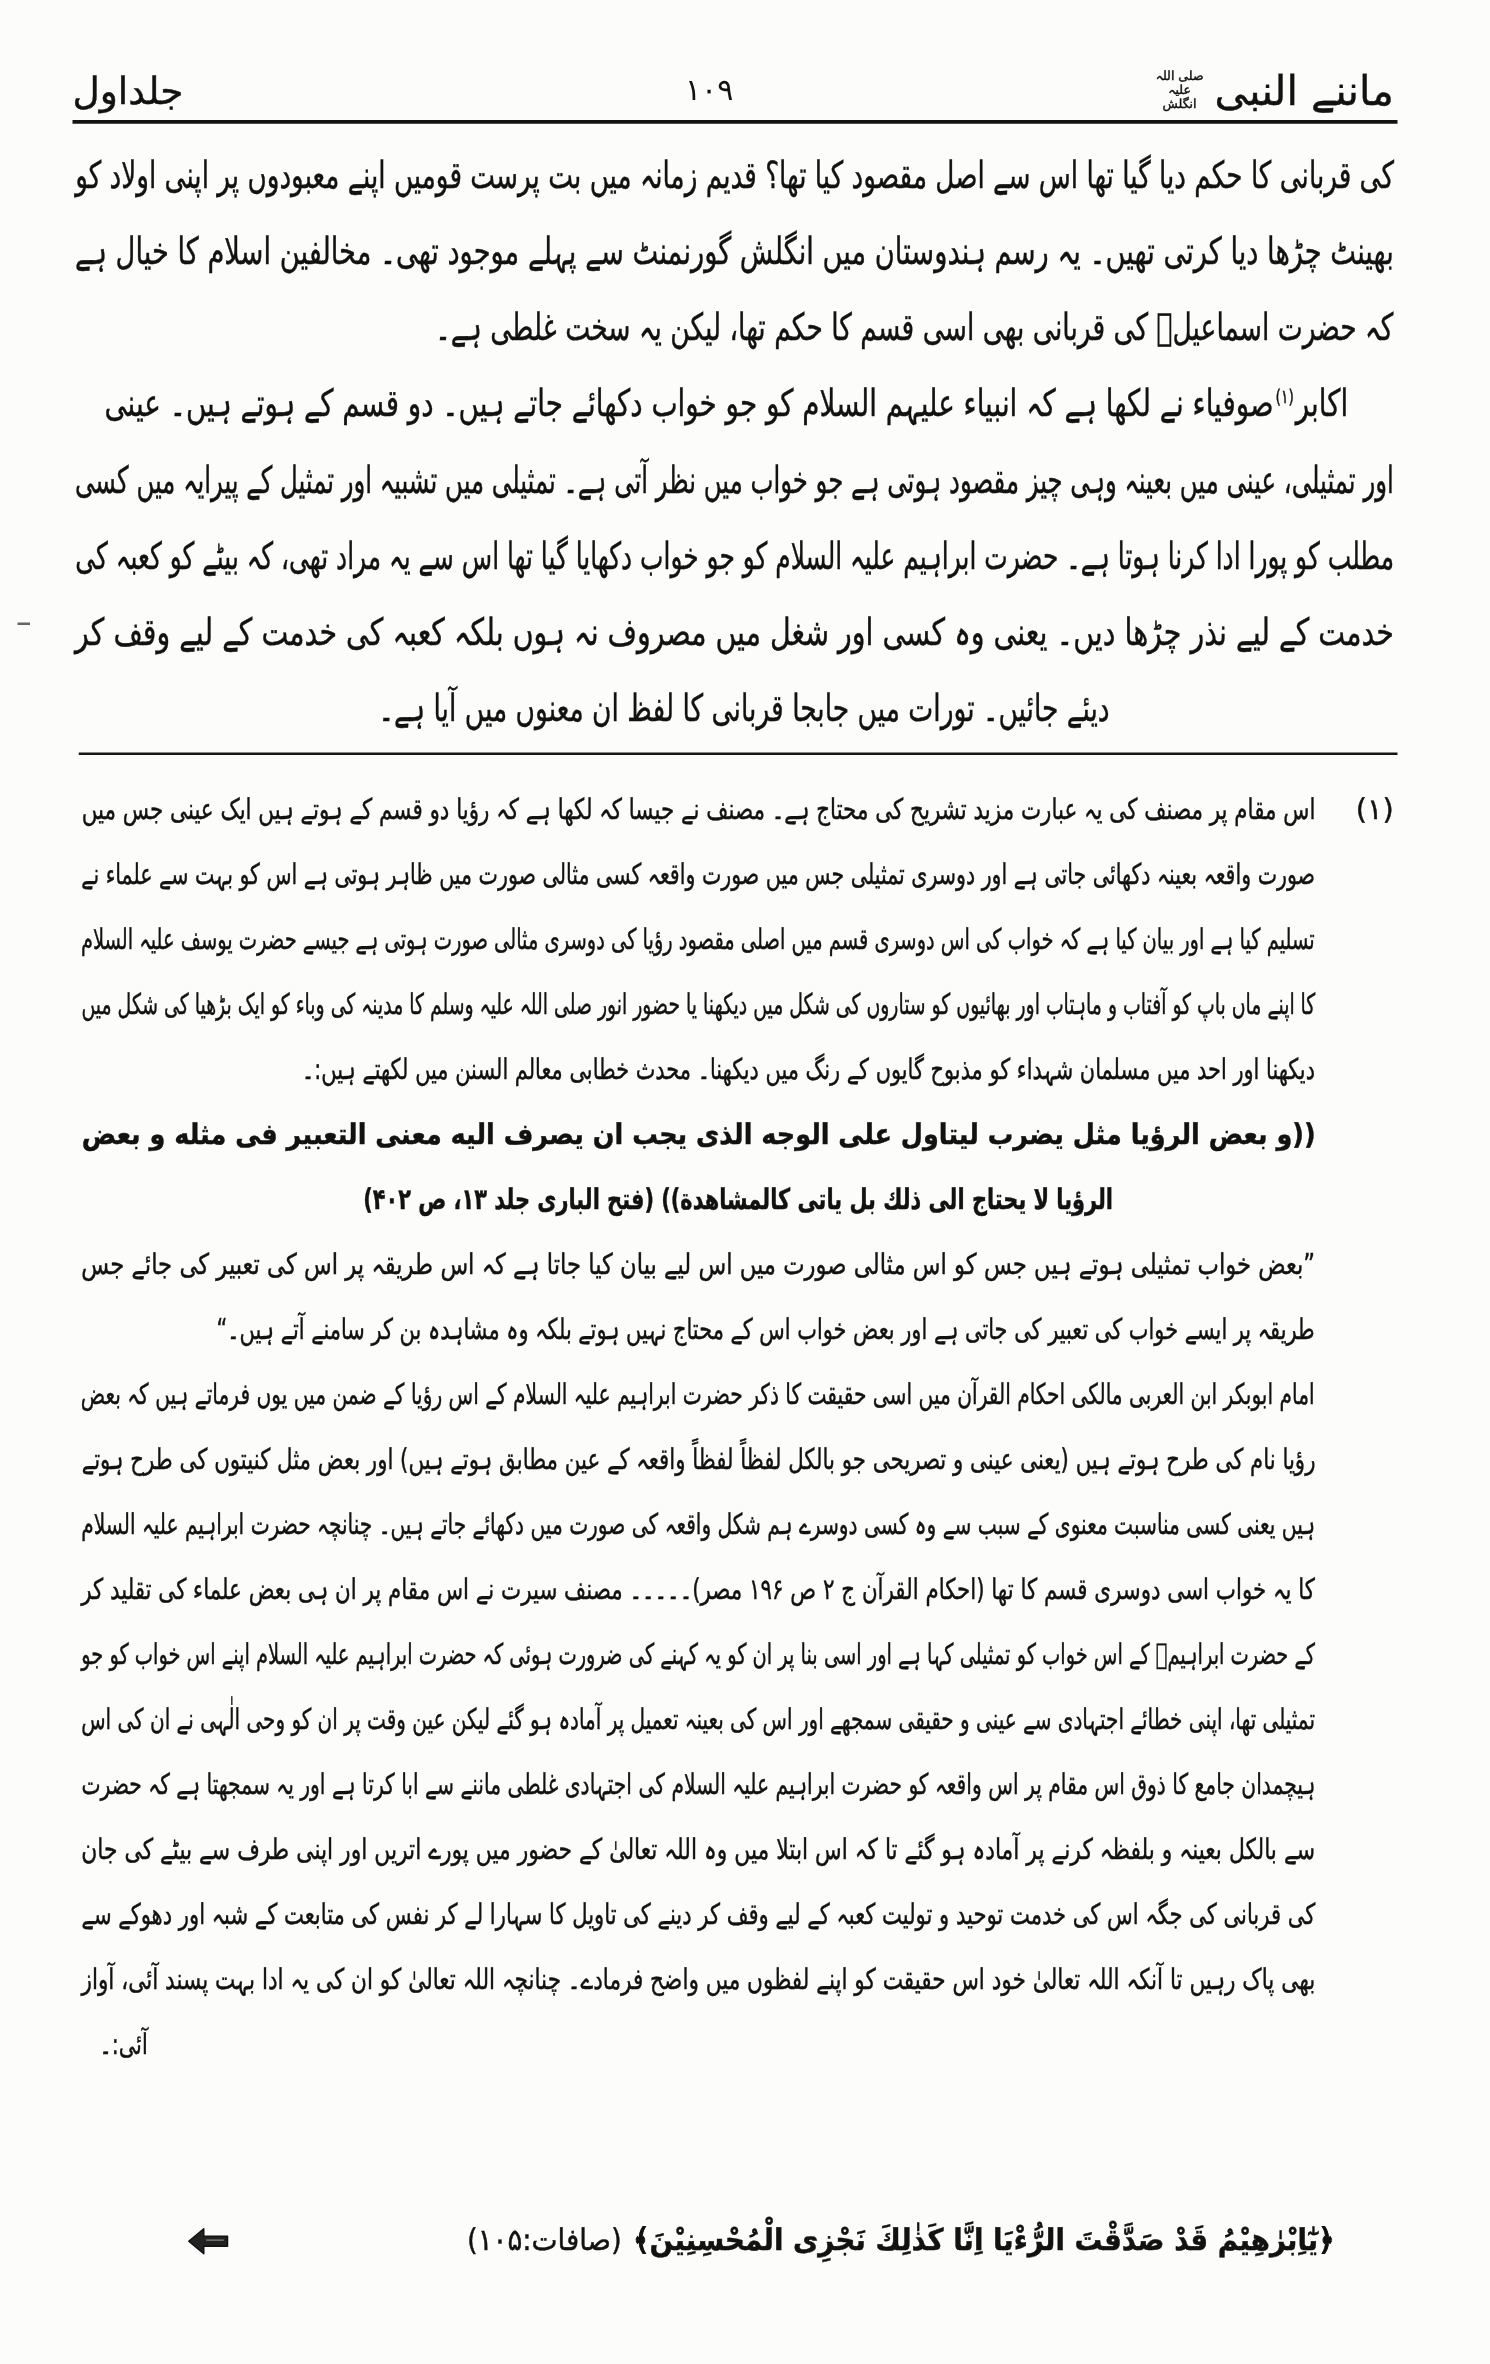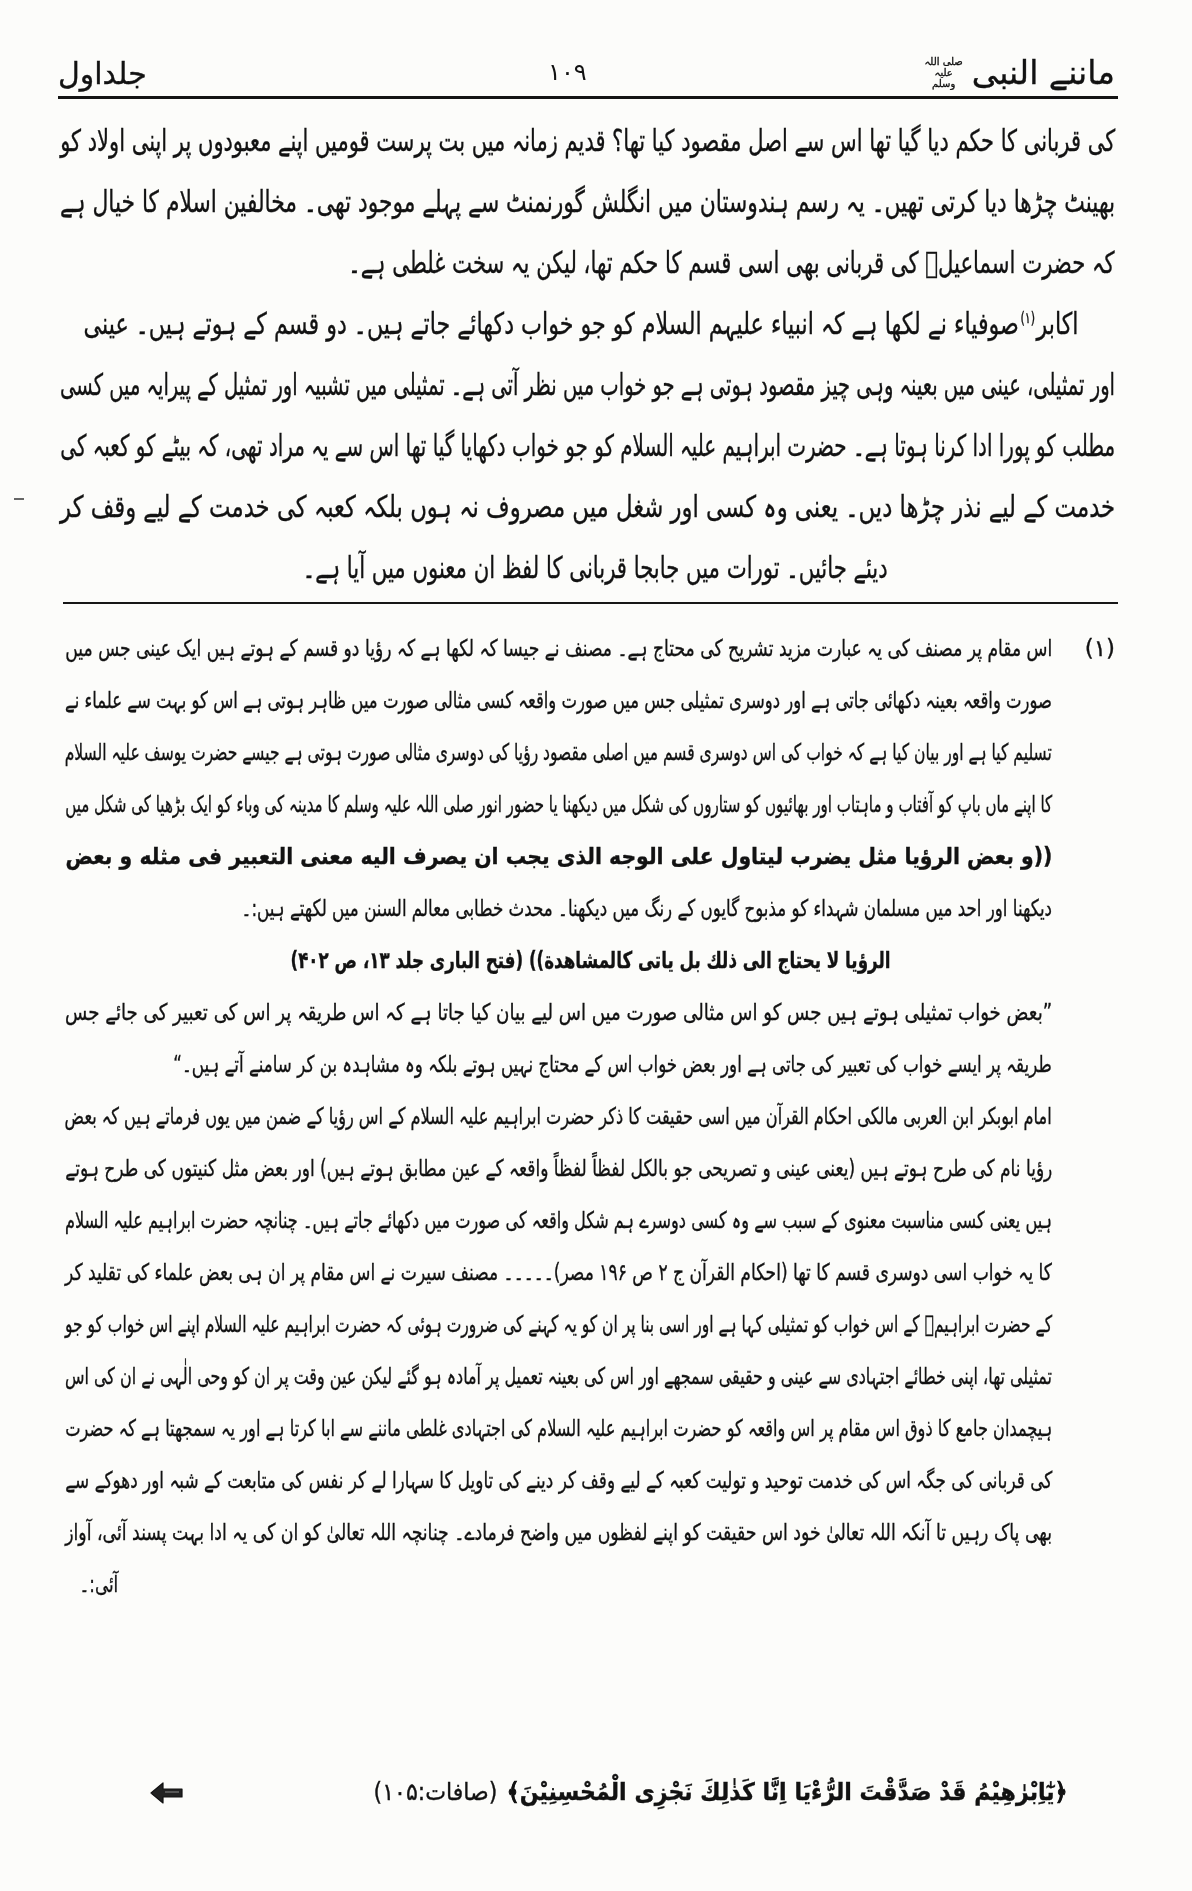--- a/index.html
+++ b/index.html
@@ -55,21 +55,21 @@
   .verse-row .ln { height: 52px; line-height: 52px; font-size: 24px; font-weight: bold; }
   .verse-ref { font-weight: normal; margin-right: 10px; }
 
   .arrow { left: 150px; top: 1781px; width: 34px; height: 24px; }
   .scan-mark { left: 14px; top: 498px; width: 10px; height: 2px; background: #666; }
 </style>
 </head>
 <body>
 
 <div class="abs hdr-title ink">
-  <span>ماننے النبی</span><span class="hdr-hon">صلی اللہ علیہ وسلم</span>
+  <span>ماننے النبی</span><span class="hdr-hon">صلی اللہ علیہ انگلش</span>
 </div>
 <div class="abs hdr-page">۱۰۹</div>
 <div class="abs hdr-vol ink">جلداول</div>
 <div class="abs hdr-rule"></div>
 
 <div class="abs block main ink">
   <div class="ln full"><span class="t" style="transform: scaleX(0.7);">کی قربانی کا حکم دیا گیا تھا اس سے اصل مقصود کیا تھا؟ قدیم زمانہ میں بت پرست قومیں اپنے معبودوں پر اپنی اولاد کو</span></div>
   <div class="ln full"><span class="t" style="transform: scaleX(0.7271);">بھینٹ چڑھا دیا کرتی تھیں۔ یہ رسم ہندوستان میں انگلش گورنمنٹ سے پہلے موجود تھی۔ مخالفین اسلام کا خیال ہے</span></div>
   <div class="ln last"><span class="t" style="transform: scaleX(0.7066);">کہ حضرت اسماعیلؑ کی قربانی بھی اسی قسم کا حکم تھا، لیکن یہ سخت غلطی ہے۔</span></div>
   <div class="ln full indent"><span class="t" style="transform: scaleX(0.7406);"><span>اکابر</span><span class="ref">(۱)</span><span>صوفیاء نے لکھا ہے کہ انبیاء علیہم السلام کو جو خواب دکھائے جاتے ہیں۔ دو قسم کے ہوتے ہیں۔ عینی</span></span></div>
@@ -81,32 +81,33 @@
 
 <div class="abs sep"></div>
 
 <div class="abs fn-mark ink">(۱)</div>
 
 <div class="abs block fn ink">
   <div class="ln full"><span class="t" style="transform: scaleX(0.7453);">اس مقام پر مصنف کی یہ عبارت مزید تشریح کی محتاج ہے۔ مصنف نے جیسا کہ لکھا ہے کہ رؤیا دو قسم کے ہوتے ہیں ایک عینی جس میں</span></div>
   <div class="ln full"><span class="t" style="transform: scaleX(0.7157);">صورت واقعہ بعینہ دکھائی جاتی ہے اور دوسری تمثیلی جس میں صورت واقعہ کسی مثالی صورت میں ظاہر ہوتی ہے اس کو بہت سے علماء نے</span></div>
   <div class="ln full"><span class="t" style="transform: scaleX(0.6757);">تسلیم کیا ہے اور بیان کیا ہے کہ خواب کی اس دوسری قسم میں اصلی مقصود رؤیا کی دوسری مثالی صورت ہوتی ہے جیسے حضرت یوسف علیہ السلام</span></div>
   <div class="ln full"><span class="t" style="transform: scaleX(0.6553);">کا اپنے ماں باپ کو آفتاب و ماہتاب اور بھائیوں کو ستاروں کی شکل میں دیکھنا یا حضور انور صلی اللہ علیہ وسلم کا مدینہ کی وباء کو ایک بڑھیا کی شکل میں</span></div>
+  <div class="ln last"><span class="t" style="transform: scaleX(0.7268);">دیکھنا اور احد میں مسلمان شہداء کو مذبوح گایوں کے رنگ میں دیکھنا۔ محدث خطابی معالم السنن میں لکھتے ہیں:۔</span></div>
   <div class="ln full ar"><span class="t" style="transform: scaleX(0.8872);">((و بعض الرؤيا مثل يضرب ليتاول على الوجه الذى يجب ان يصرف اليه معنى التعبير فى مثله و بعض</span></div>
-  <div class="ln last"><span class="t" style="transform: scaleX(0.7268);">دیکھنا اور احد میں مسلمان شہداء کو مذبوح گایوں کے رنگ میں دیکھنا۔ محدث خطابی معالم السنن میں لکھتے ہیں:۔</span></div>
   <div class="ln last ar"><span class="t" style="transform: scaleX(0.7268);">الرؤيا لا يحتاج الى ذلك بل ياتى كالمشاهدة)) (فتح الباری جلد ۱۳، ص ۴۰۲)</span></div>
   <div class="ln full"><span class="t" style="transform: scaleX(0.7902);">”بعض خواب تمثیلی ہوتے ہیں جس کو اس مثالی صورت میں اس لیے بیان کیا جاتا ہے کہ اس طریقہ پر اس کی تعبیر کی جائے جس</span></div>
   <div class="ln last"><span class="t" style="transform: scaleX(0.7268);">طریقہ پر ایسے خواب کی تعبیر کی جاتی ہے اور بعض خواب اس کے محتاج نہیں ہوتے بلکہ وہ مشاہدہ بن کر سامنے آتے ہیں۔“</span></div>
   <div class="ln full"><span class="t" style="transform: scaleX(0.7022);">امام ابوبکر ابن العربی مالکی احکام القرآن میں اسی حقیقت کا ذکر حضرت ابراہیم علیہ السلام کے اس رؤیا کے ضمن میں یوں فرماتے ہیں کہ بعض</span></div>
   <div class="ln full"><span class="t" style="transform: scaleX(0.7408);">رؤیا نام کی طرح ہوتے ہیں (یعنی عینی و تصریحی جو بالکل لفظاً لفظاً واقعہ کے عین مطابق ہوتے ہیں) اور بعض مثل کنیتوں کی طرح ہوتے</span></div>
   <div class="ln full"><span class="t" style="transform: scaleX(0.7015);">ہیں یعنی کسی مناسبت معنوی کے سبب سے وہ کسی دوسرے ہم شکل واقعہ کی صورت میں دکھائے جاتے ہیں۔ چنانچہ حضرت ابراہیم علیہ السلام</span></div>
   <div class="ln full"><span class="t" style="transform: scaleX(0.7438);">کا یہ خواب اسی دوسری قسم کا تھا (احکام القرآن ج ۲ ص ۱۹۶ مصر)۔۔۔۔۔ مصنف سیرت نے اس مقام پر ان ہی بعض علماء کی تقلید کر</span></div>
   <div class="ln full"><span class="t" style="transform: scaleX(0.6742);">کے حضرت ابراہیمؑ کے اس خواب کو تمثیلی کہا ہے اور اسی بنا پر ان کو یہ کہنے کی ضرورت ہوئی کہ حضرت ابراہیم علیہ السلام اپنے اس خواب کو جو</span></div>
   <div class="ln full"><span class="t" style="transform: scaleX(0.6946);">تمثیلی تھا، اپنی خطائے اجتہادی سے عینی و حقیقی سمجھے اور اس کی بعینہ تعمیل پر آمادہ ہو گئے لیکن عین وقت پر ان کو وحی الٰہی نے ان کی اس</span></div>
   <div class="ln full"><span class="t" style="transform: scaleX(0.7049);">ہیچمدان جامع کا ذوق اس مقام پر اس واقعہ کو حضرت ابراہیم علیہ السلام کی اجتہادی غلطی ماننے سے ابا کرتا ہے اور یہ سمجھتا ہے کہ حضرت</span></div>
+  <div class="ln full"><span class="t" style="transform: scaleX(0.7604);">سے بالکل بعینہ و بلفظہ کرنے پر آمادہ ہو گئے تا کہ اس ابتلا میں وہ اللہ تعالیٰ کے حضور میں پورے اتریں اور اپنی طرف سے بیٹے کی جان</span></div>
   <div class="ln full"><span class="t" style="transform: scaleX(0.7337);">کی قربانی کی جگہ اس کی خدمت توحید و تولیت کعبہ کے لیے وقف کر دینے کی تاویل کا سہارا لے کر نفس کی متابعت کے شبہ اور دھوکے سے</span></div>
   <div class="ln full"><span class="t" style="transform: scaleX(0.7516);">بھی پاک رہیں تا آنکہ اللہ تعالیٰ خود اس حقیقت کو اپنے لفظوں میں واضح فرمادے۔ چنانچہ اللہ تعالیٰ کو ان کی یہ ادا بہت پسند آئی، آواز</span></div>
   <div class="ln last"><span class="t" style="transform: scaleX(0.7268);">آئی:۔</span></div>
 </div>
 
 <div class="abs block verse-row ink">
   <div class="ln full"><span class="t" style="transform: scaleX(0.921);"><span>﴿يٰٓاِبْرٰهِيْمُ قَدْ صَدَّقْتَ الرُّءْيَا اِنَّا كَذٰلِكَ نَجْزِى الْمُحْسِنِيْنَ﴾</span><span class="verse-ref">(صافات:۱۰۵)</span></span></div>
 </div>
 
 <div class="abs arrow">

